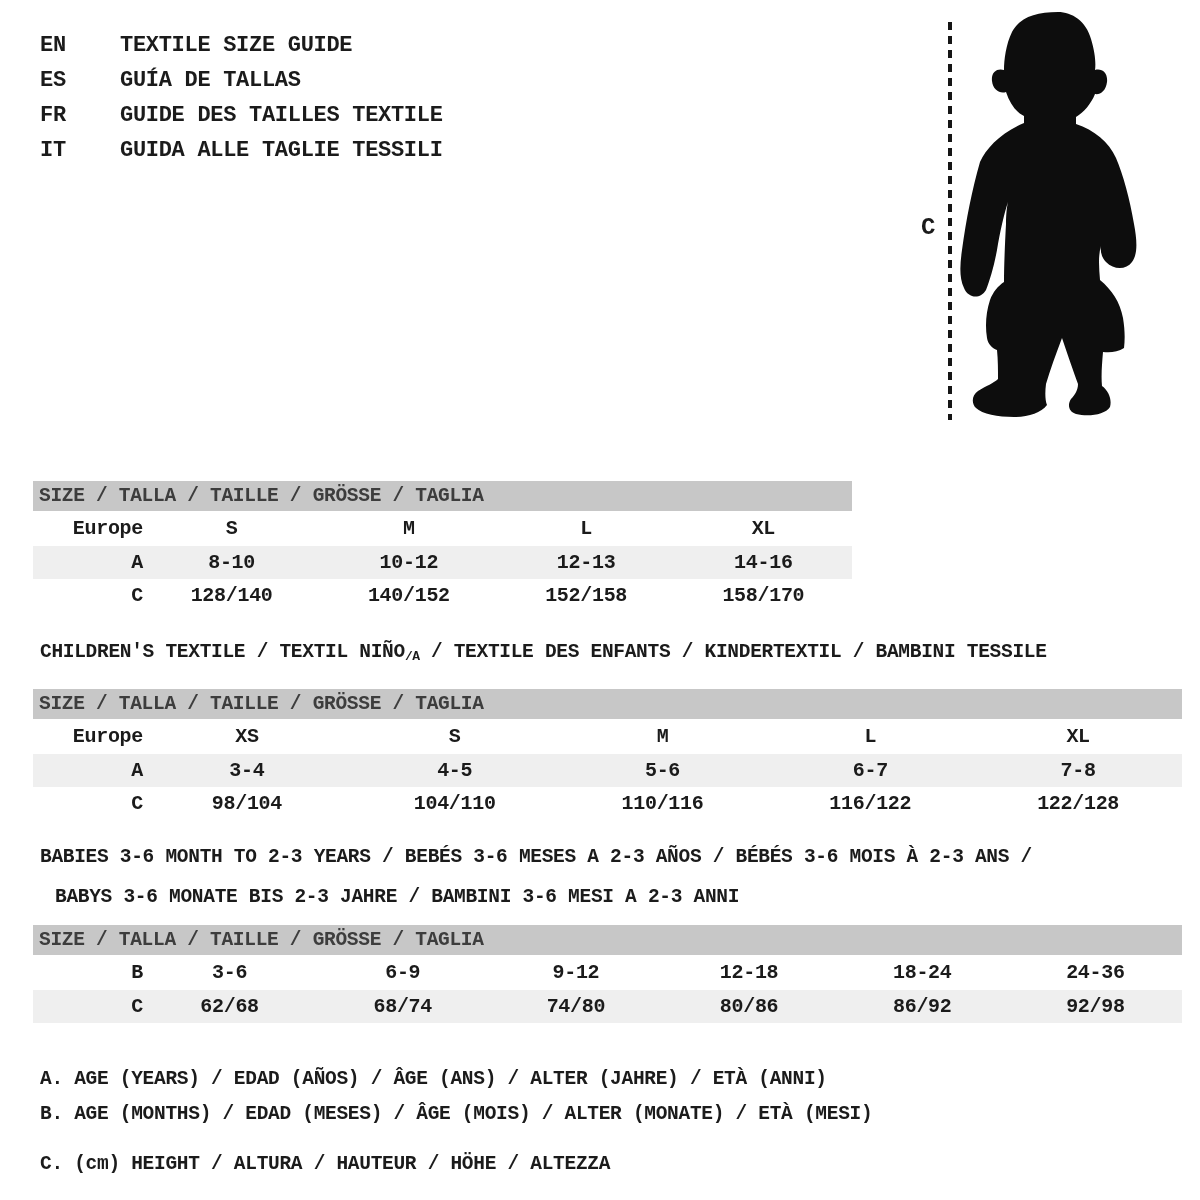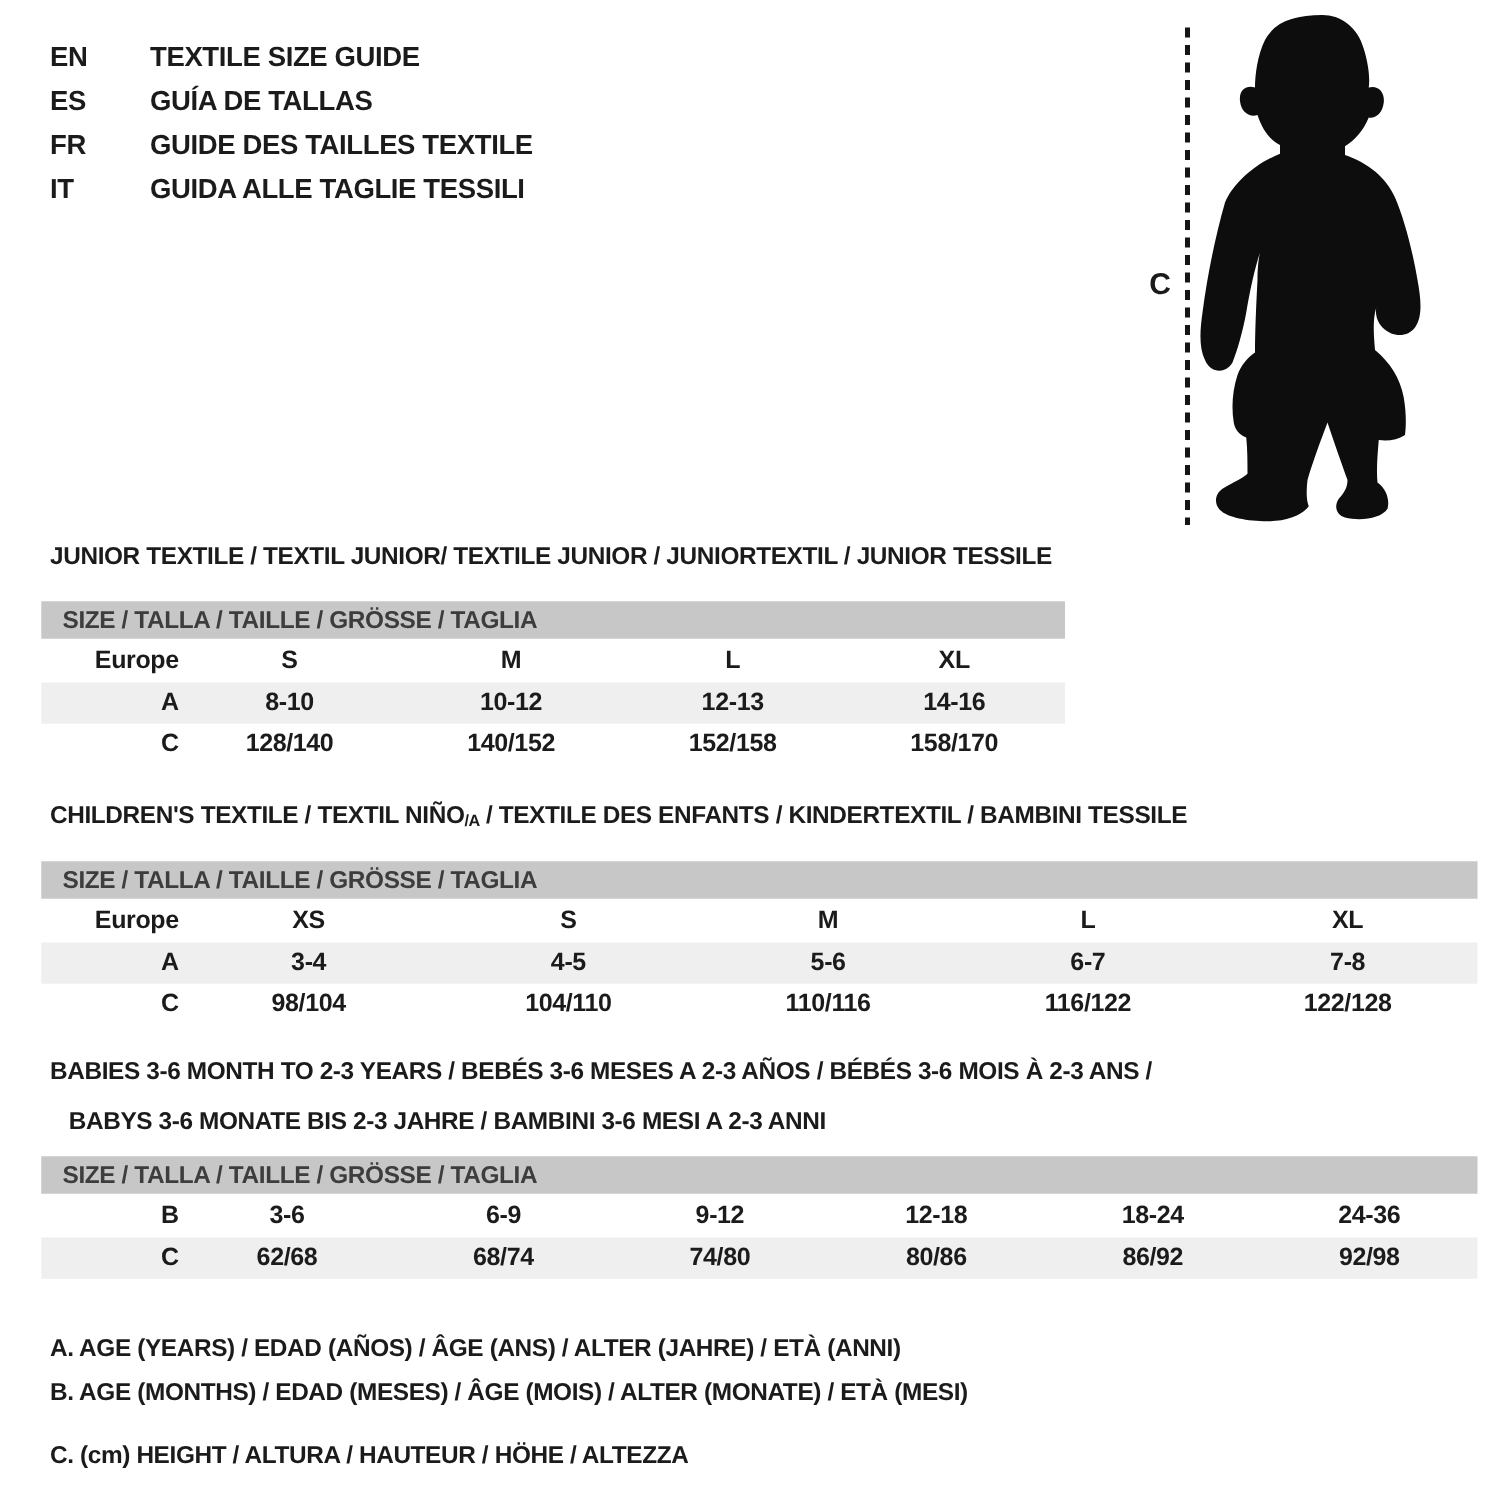--- a/index.html
+++ b/index.html
@@ -1,39 +1,39 @@
 <!DOCTYPE html>
 <html><head>
 <meta charset="utf-8">
 <style>
   * { margin:0; padding:0; box-sizing:border-box; }
   html,body { background:#fff; }
   .page {
     position:relative; width:1200px; height:1200px; background:#ffffff;
-    font-family:Liberation Sans, sans-serif;
+    font-family:Liberation Mono, monospace;
     font-weight:700; color:#1b1b1b; letter-spacing:-0.3px; overflow:hidden;
   }
 
   
   .langs { position:absolute; left:40px; top:28px; }
   .lang-row { display:flex; height:35px; align-items:center; font-size:22px; }
   .lang-code { width:80px; }
 
   
   .figure-svg { position:absolute; left:940px; top:4px; width:220px; height:430px; }
   .c-label { position:absolute; left:916px; top:214px; width:24px; text-align:center; font-size:24px; }
 
   
   .section-title { position:absolute; font-size:19.5px; white-space:nowrap; }
   .title-sub { font-size:13px; vertical-align:-3px; letter-spacing:-0.5px; }
 
   .size-table { position:absolute; }
   .size-bar {
     height:30px; background:#c7c7c7; color:#3d3d3d;
-    display:flex; align-items:center; padding-left:17px; font-size:19.5px;
+    display:flex; align-items:center; padding-left:6px; font-size:19.5px;
   }
   .trow { display:grid; align-items:center; font-size:20px; }
   .junior-grid   { grid-template-columns:110px repeat(4,1fr); }
   .children-grid { grid-template-columns:110px repeat(5,1fr); }
   .babies-grid   { grid-template-columns:110px repeat(6,1fr); }
   .row-h { height:35px; }
   .row-d { height:33px; }
   .cell { text-align:center; }
   .rowlabel { text-align:right; padding-left:8px; }
   .shaded { background:#efefef; }
@@ -120,21 +120,20 @@
       C 26 216, 32 186, 40 158
       C 46 144, 62 128, 84 119
       L 84 112
       C 76 108, 70 100, 66 88
       C 60 90, 53 86, 52 77
       C 51 68, 57 64, 64 66
       C 64 56, 66 40, 72 28
       C 80 13, 96 8, 118 8 Z"></path>
   </svg>
 
-  <div class="section-title" id="junior-title">JUNIOR TEXTILE / TEXTIL JUNIOR/ TEXTILE JUNIOR / JUNIORTEXTIL / JUNIOR TESSILE</div>
   <div class="size-table" id="junior-table">
     <div class="size-bar">SIZE / TALLA / TAILLE / GRÖSSE / TAGLIA</div>
     <div class="trow junior-grid row-h">
       <span class="cell rowlabel">Europe</span>
       <span class="cell">S</span>
       <span class="cell">M</span>
       <span class="cell">L</span>
       <span class="cell">XL</span>
     </div>
     <div class="trow junior-grid row-d shaded">

